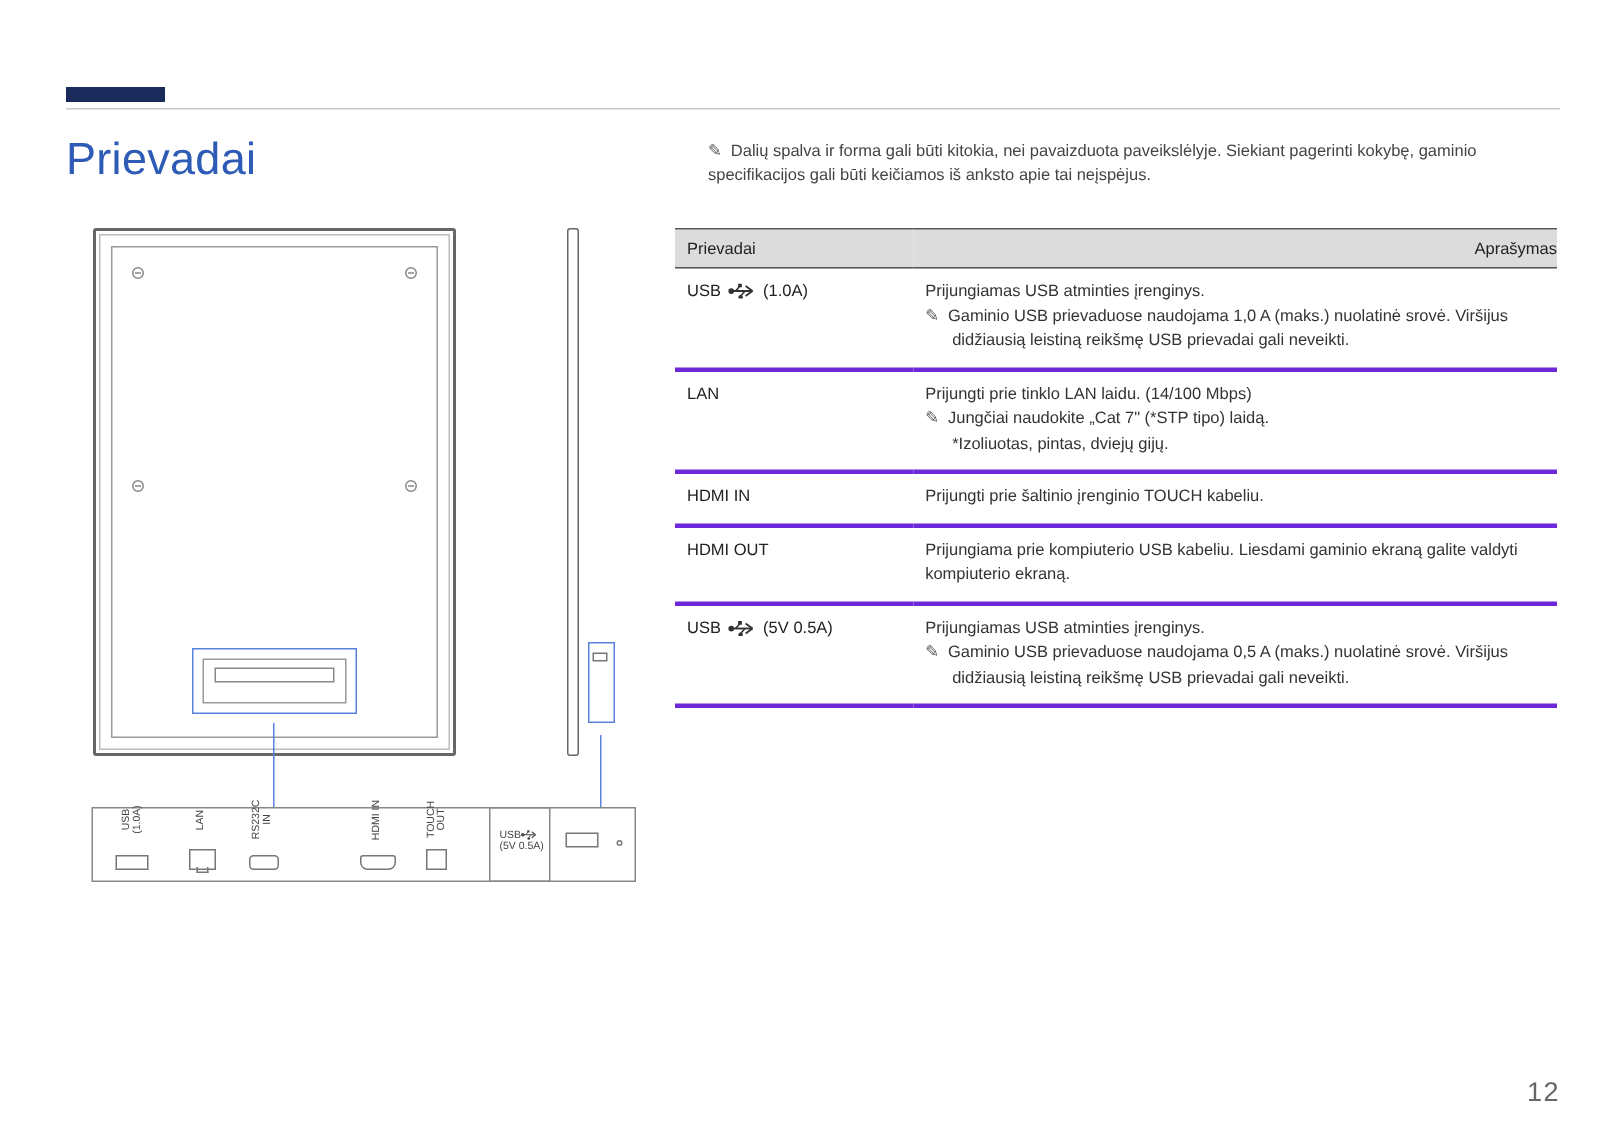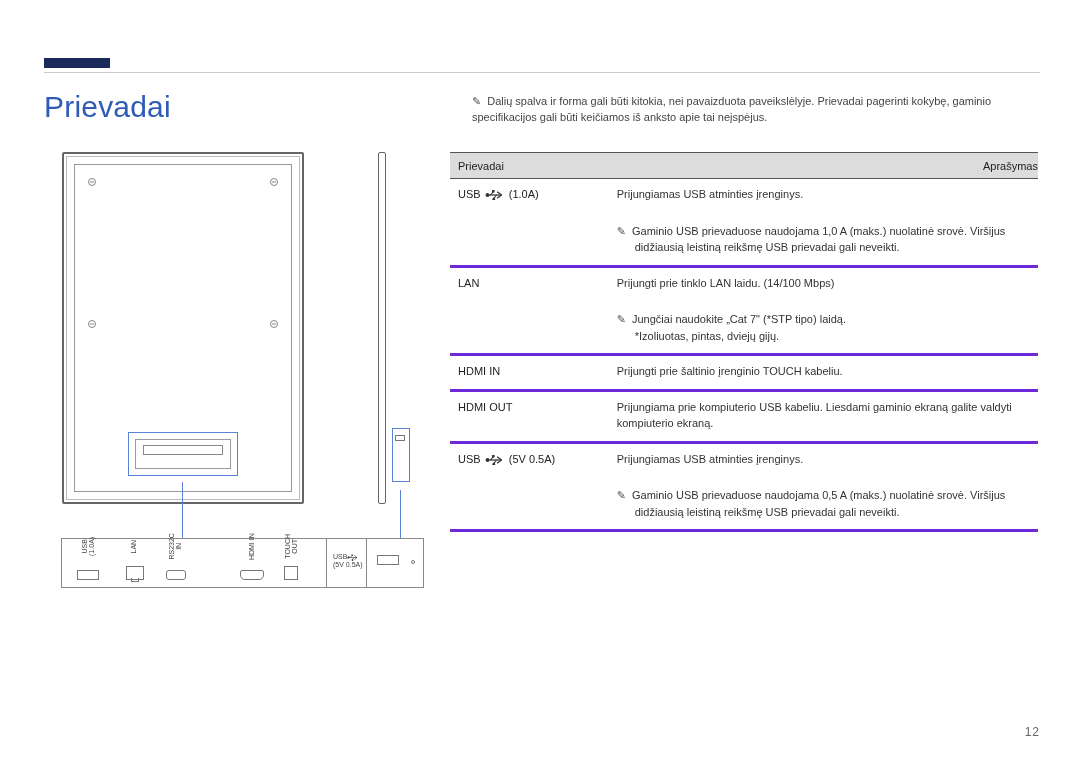--- a/index.html
+++ b/index.html
@@ -40,36 +40,36 @@
   .sp-usb { position:absolute; left: 50px; top:16px; width: 22px; height: 10px; border:1px solid #777; }
   .sp-dot { position:absolute; right: 8px; top: 21px; width: 4px; height:4px; border:1px solid #777; border-radius:50%; }
   .table-wrap { position: absolute; left: 450px; top: 152px; right: 42px; }
   table { width: 100%; border-collapse: collapse; font-size: 11px; }
   th { background: #dcdcdc; text-align: left; font-weight: 400; color: #222; height: 26px; }
   th:first-child { width: 27%; padding-left: 8px; }
   th:nth-child(2) { padding-left: 6px; text-align: right; }
   thead tr { border-top: 1.5px solid #555; border-bottom: 1.5px solid #555; }
   tbody td { border-bottom: 3px solid #6d28d9; padding: 7px 8px 9px; vertical-align: top; line-height: 1.5; color: #333; }
   tbody td:first-child { color: #222; }
-  .note { padding-left: 18px; text-indent: -18px; display: block; margin-top: 20px; }
+  .note { padding-left: 18px; text-indent: -18px; display: block; margin-top: 0; }
   .note .pencil { text-indent: 0; }
   .sub { padding-left: 18px; display:block; }
-  .pagenum { position: absolute; right: 40px; bottom: 24px; font-size: 12px; color: #666; letter-spacing: 1px; }
+  .pagenum { position: absolute; right: 40px; bottom: 24px; font-size: 18px; color: #666; letter-spacing: 1px; }
   svg.usb-icon { vertical-align: middle; }
 </style>
 </head>
 <body>
 <div class="page">
 
 <div class="tab-mark"></div>
 <div class="hr-top"></div>
 <h1 class="title">Prievadai</h1>
 
 <div class="intro">
-  <span class="pencil">✎</span><span>Dalių spalva ir forma gali būti kitokia, nei pavaizduota paveikslėlyje. Prievadai pagerinti kokybę, gaminio specifikacijos gali būti keičiamos iš anksto apie tai neįspėjus.</span>
+  <span class="pencil">✎</span><span>Dalių spalva ir forma gali būti kitokia, nei pavaizduota paveikslėlyje. Siekiant pagerinti kokybę, gaminio specifikacijos gali būti keičiamos iš anksto apie tai neįspėjus.</span>
 </div>
 
 <div class="diagram-area">
   <div class="back-panel">
     <div class="frame-outer"></div>
     <div class="frame-shade"></div>
     <div class="frame-inner"></div>
     <div class="screw" style="left:26px; top:26px;"></div>
     <div class="screw" style="right:26px; top:26px;"></div>
     <div class="screw" style="left:26px; top:168px;"></div>

